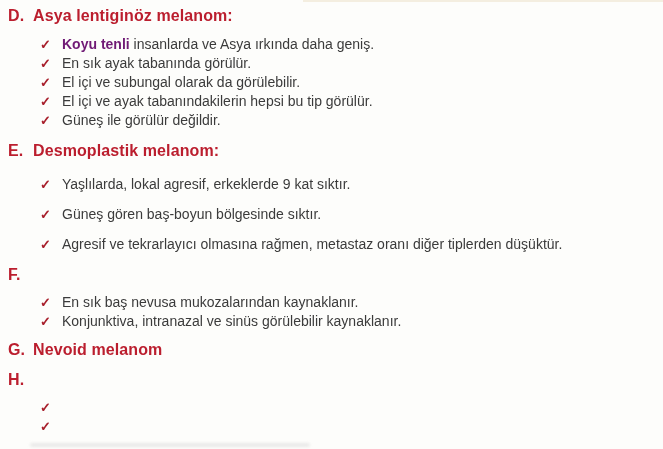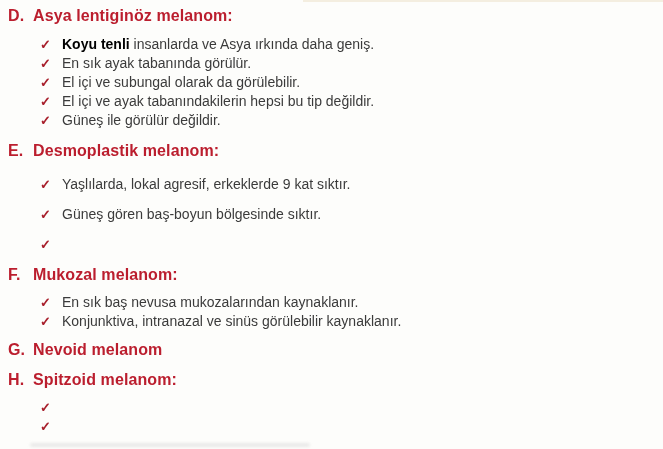--- a/index.html
+++ b/index.html
@@ -43,21 +43,21 @@
     align-items: baseline;
     line-height: 19px;
   }
   .check {
     flex: 0 0 22px;
     width: 22px;
     color: #a8202c;
     font-weight: bold;
     font-size: 13px;
   }
-  .item-text b { color: #000000; }
+  .item-text b { color: #701a75; }
 
   
   .sec-d .items { margin-top: 9px; }
   .sec-e { margin-top: 11px; }
   .sec-e .items { margin-top: 14px; }
   .sec-e .items li { margin-bottom: 11px; }
   .sec-f { margin-top: 2px; }
   .sec-f .items { margin-top: 8px; }
   .sec-g { margin-top: 9px; }
   .sec-h { margin-top: 10px; }
@@ -101,21 +101,21 @@
       <li>
         <span class="check">✓</span>
         <span class="item-text">En sık ayak tabanında görülür.</span>
       </li>
       <li>
         <span class="check">✓</span>
         <span class="item-text">El içi ve subungal olarak da görülebilir.</span>
       </li>
       <li>
         <span class="check">✓</span>
-        <span class="item-text">El içi ve ayak tabanındakilerin hepsi bu tip değildir.</span>
+        <span class="item-text">El içi ve ayak tabanındakilerin hepsi bu tip görülür.</span>
       </li>
       <li>
         <span class="check">✓</span>
         <span class="item-text">Güneş ile görülür değildir.</span>
       </li>
     </ul>
   </section>
 
   <section class="sec-e">
     <div class="section-heading">
@@ -126,28 +126,28 @@
       <li>
         <span class="check">✓</span>
         <span class="item-text">Yaşlılarda, lokal agresif, erkeklerde 9 kat sıktır.</span>
       </li>
       <li>
         <span class="check">✓</span>
         <span class="item-text">Güneş gören baş-boyun bölgesinde sıktır.</span>
       </li>
       <li>
         <span class="check">✓</span>
+        <span class="item-text">Agresif ve tekrarlayıcı olmasına rağmen, metastaz oranı diğer tiplerden düşüktür.</span>
       </li>
     </ul>
   </section>
 
   <section class="sec-f">
     <div class="section-heading">
       <span class="section-letter">F.</span>
-      <span class="section-title">Mukozal melanom:</span>
     </div>
     <ul class="items">
       <li>
         <span class="check">✓</span>
         <span class="item-text">En sık baş nevusa mukozalarından kaynaklanır.</span>
       </li>
       <li>
         <span class="check">✓</span>
         <span class="item-text">Konjunktiva, intranazal ve sinüs görülebilir kaynaklanır.</span>
       </li>
@@ -157,21 +157,20 @@
   <section class="sec-g">
     <div class="section-heading">
       <span class="section-letter">G.</span>
       <span class="section-title">Nevoid melanom</span>
     </div>
   </section>
 
   <section class="sec-h">
     <div class="section-heading">
       <span class="section-letter">H.</span>
-      <span class="section-title">Spitzoid melanom:</span>
     </div>
     <ul class="items">
       <li>
         <span class="check">✓</span>
       </li>
       <li>
         <span class="check">✓</span>
       </li>
     </ul>
   </section>

